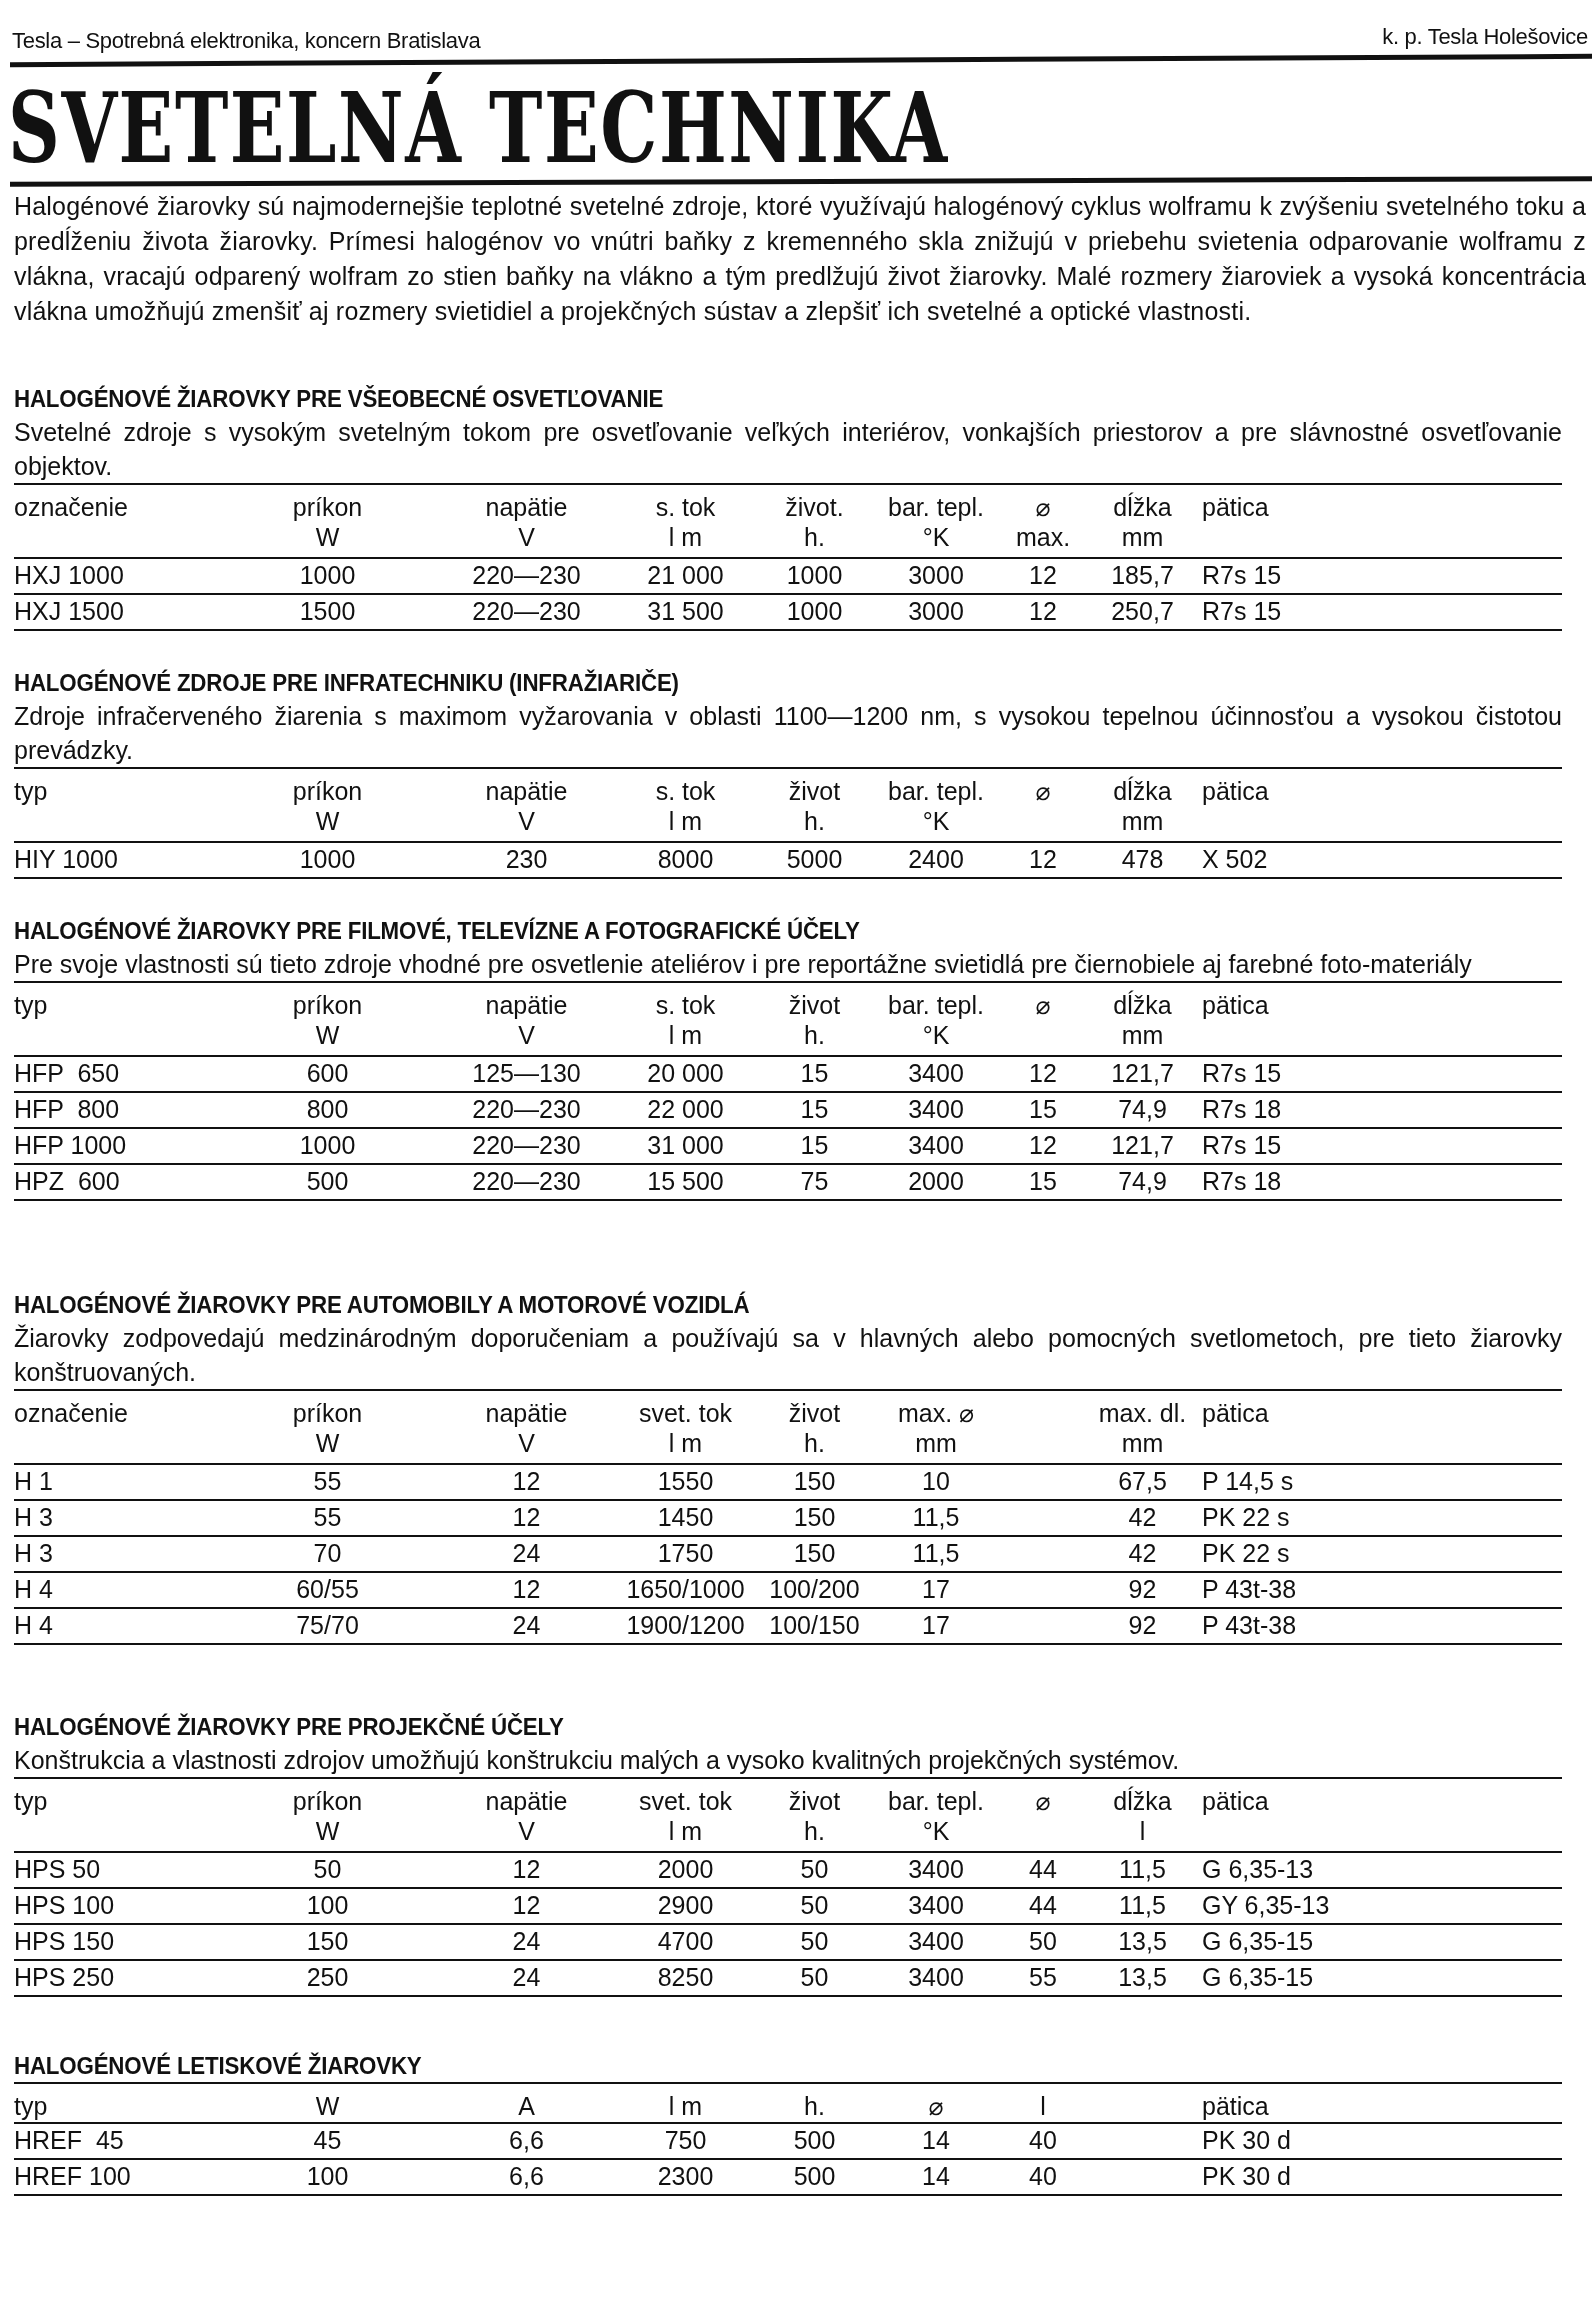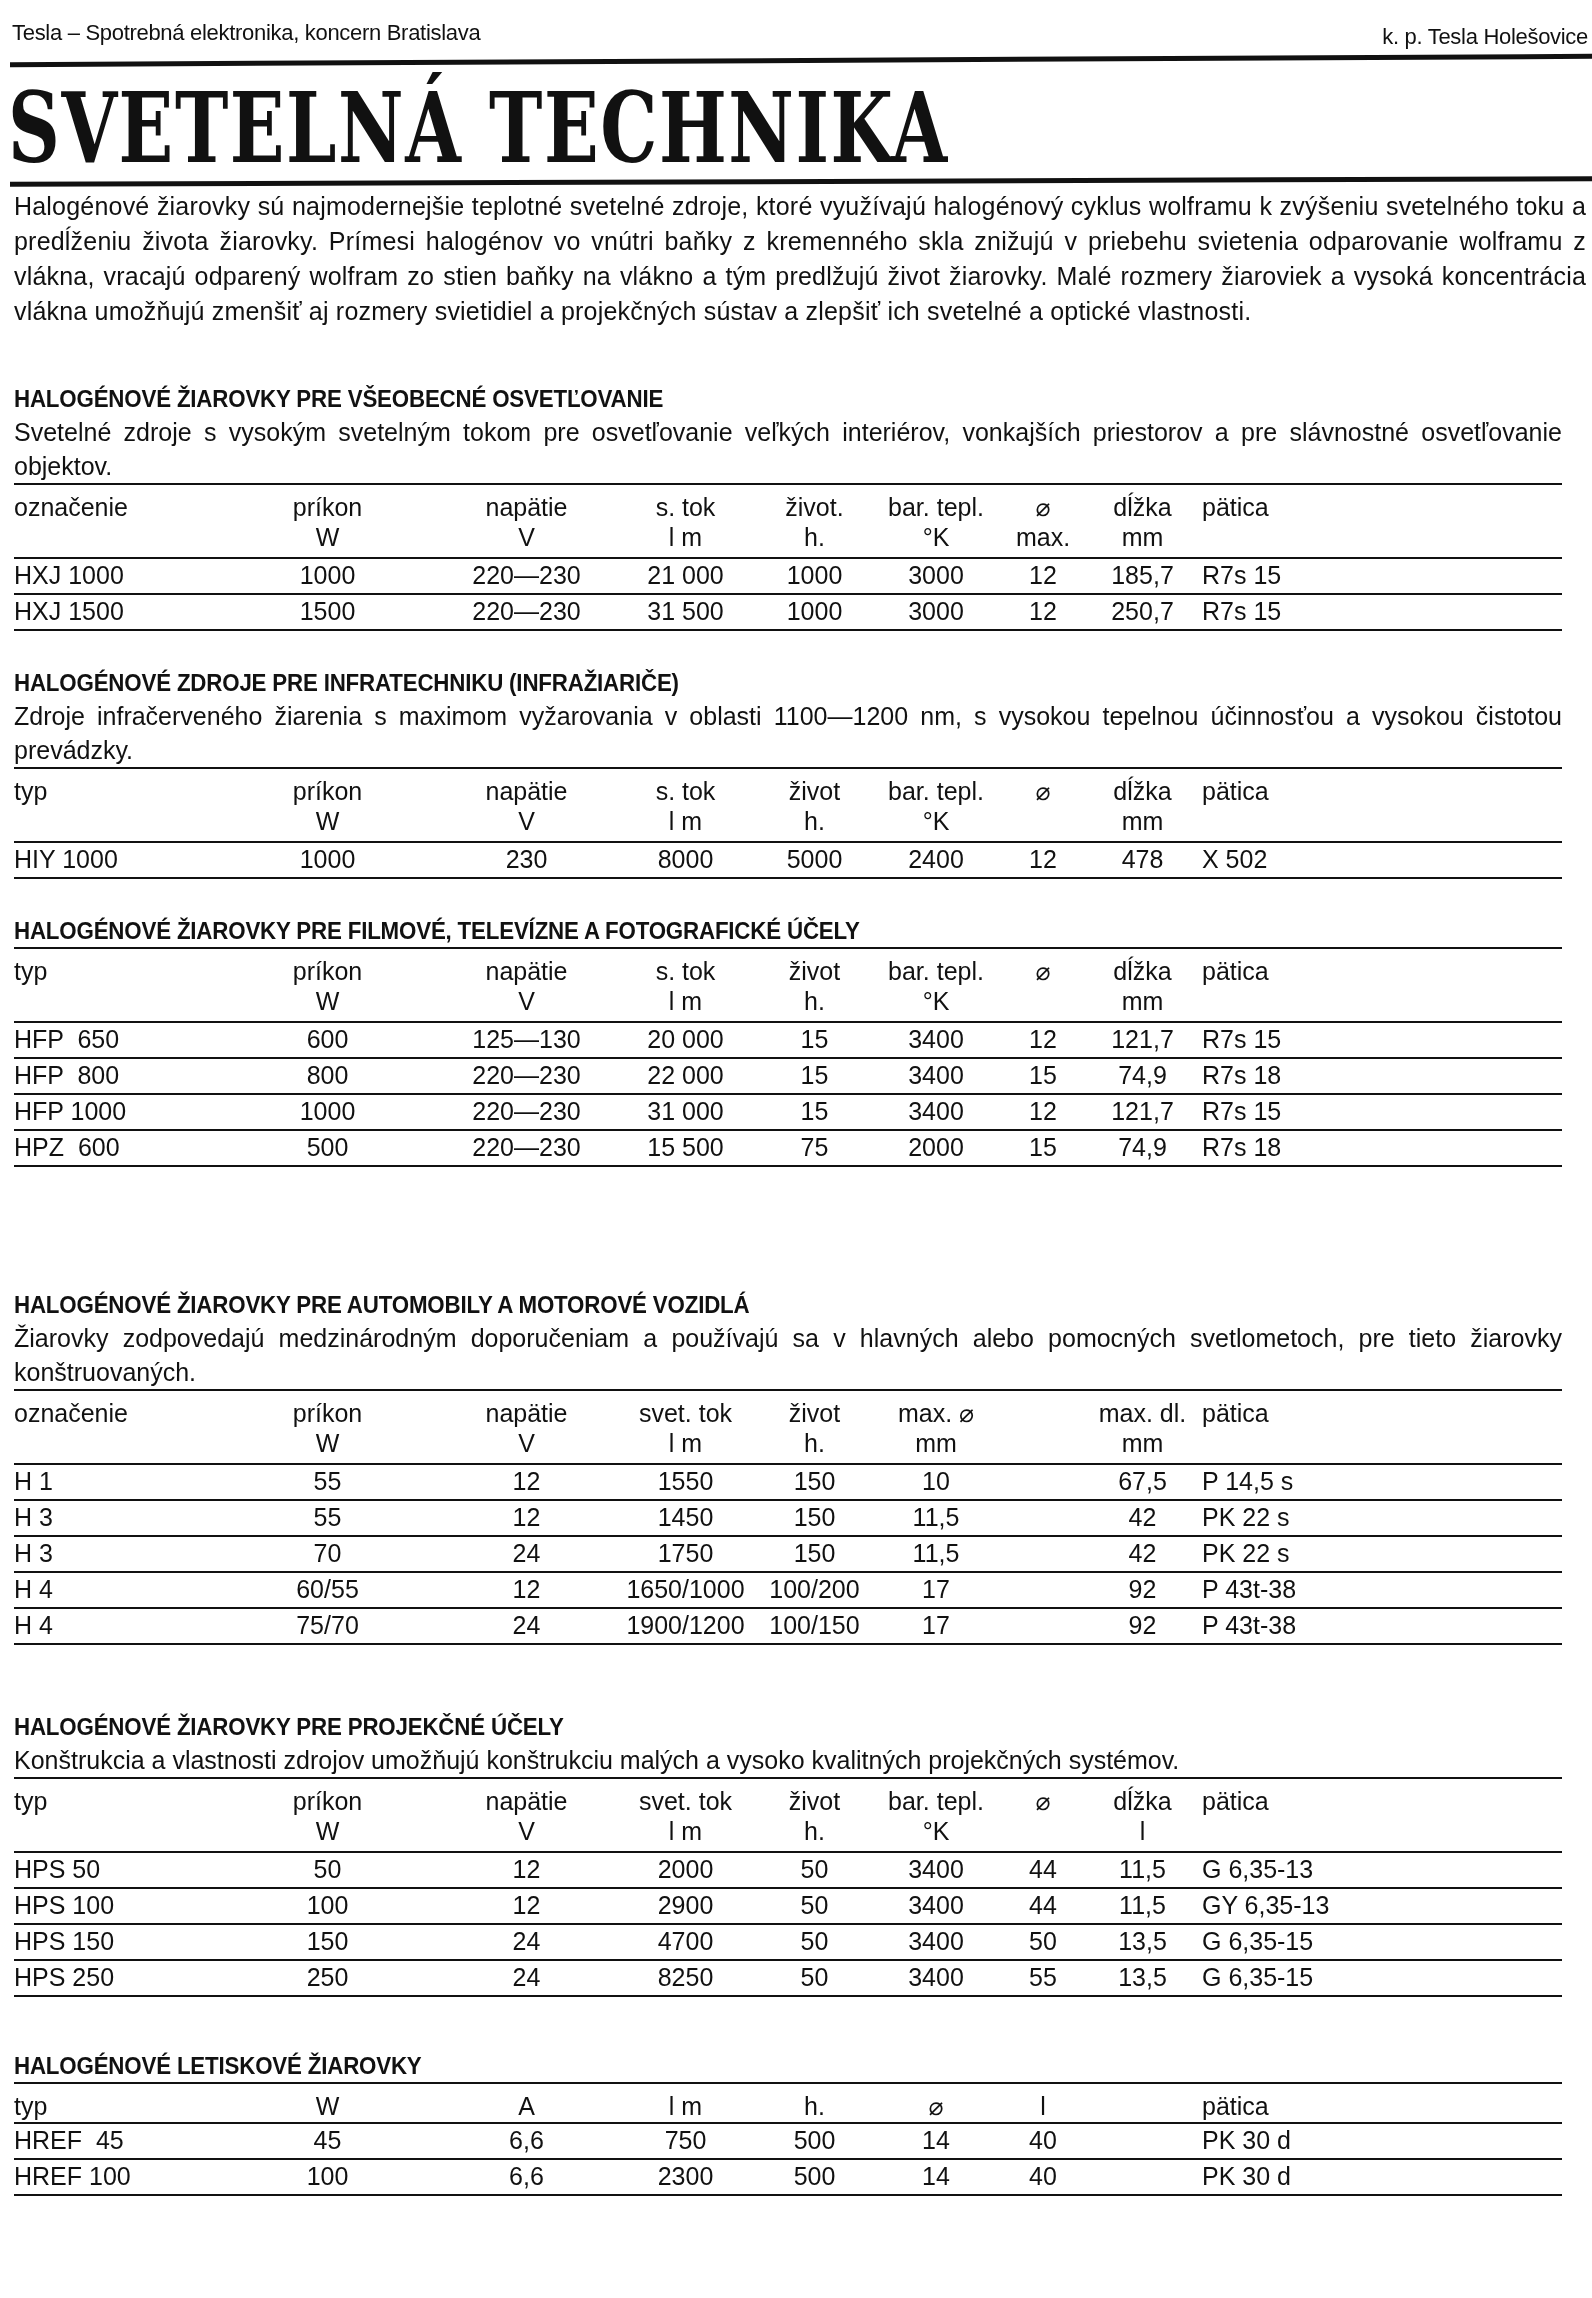--- a/index.html
+++ b/index.html
@@ -1,19 +1,19 @@
 <!DOCTYPE html>
 <html><head>
 <meta charset="utf-8">
 <style>
   html, body { margin:0; padding:0; background:#ffffff; }
   body { width:1592px; height:2298px; position:relative; overflow:hidden; color:#111; font-family:"Liberation Sans", sans-serif; }
   .page { position:absolute; left:0; top:0; width:1592px; }
   .topbar { position:absolute; left:12px; top:20px; width:1580px; height:40px; font-size:22px; font-stretch:condensed; }
-  .topbar .left { position:absolute; left:0; top:0; letter-spacing:-0.3px; }
+  .topbar .left { position:absolute; left:0; top:8px; letter-spacing:-0.3px; }
   .topbar .right { position:absolute; right:4px; top:4px; letter-spacing:-0.3px; }
   .rule-top { position:absolute; left:10px; top:58px; width:1582px; height:5px; background:#111; transform:rotate(-0.3deg); }
   .title { position:absolute; left:8px; top:72px; font-family:"DejaVu Serif", serif; font-weight:bold; font-size:92px; letter-spacing:2px; transform:scaleX(0.78) scaleY(1.05); transform-origin:left top; color:#111; }
   .rule-title { position:absolute; left:10px; top:179px; width:1582px; height:5px; background:#111; transform:rotate(-0.2deg); }
   .intro { position:absolute; left:14px; top:189px; width:1572px; font-size:25px; line-height:35px; text-align:justify; letter-spacing:0.2px; }
   .section { position:absolute; left:14px; width:1548px; }
   .sec-title { font-weight:bold; font-size:24px; letter-spacing:-0.2px; margin:0; line-height:32px; transform:scaleX(0.93); transform-origin:left; white-space:nowrap; }
   .sec-desc { font-size:25px; line-height:34px; margin:0; text-align:justify; }
   table { border-collapse:collapse; width:1548px; font-size:25px; }
   th, td { font-weight:normal; text-align:left; padding:0; white-space:nowrap; }
@@ -133,20 +133,21 @@
               <td class="c6 center" style="white-space: pre;">2400</td>
               <td class="c7 center" style="white-space: pre;">12</td>
               <td class="c8 center" style="white-space: pre;">478</td>
               <td class="c9" style="white-space: pre;">X 502</td>
             </tr>
           </tbody>
         </table>
       </div>
       <div class="section" style="top: 915px;">
         <h2 class="sec-title">HALOGÉNOVÉ ŽIAROVKY PRE FILMOVÉ, TELEVÍZNE A FOTOGRAFICKÉ ÚČELY</h2>
+        <p class="sec-desc">Pre svoje vlastnosti sú tieto zdroje vhodné pre osvetlenie ateliérov i pre reportážne svietidlá pre čiernobiele aj farebné foto-materiály</p>
         <table>
           <thead>
             <tr class="h1">
               <th class="c1">typ</th>
               <th class="c2 hdr-center">príkon</th>
               <th class="c3 hdr-center">napätie</th>
               <th class="c4 hdr-center">s. tok</th>
               <th class="c5 hdr-center">život</th>
               <th class="c6 hdr-center">bar. tepl.</th>
               <th class="c7 hdr-center">⌀</th>

